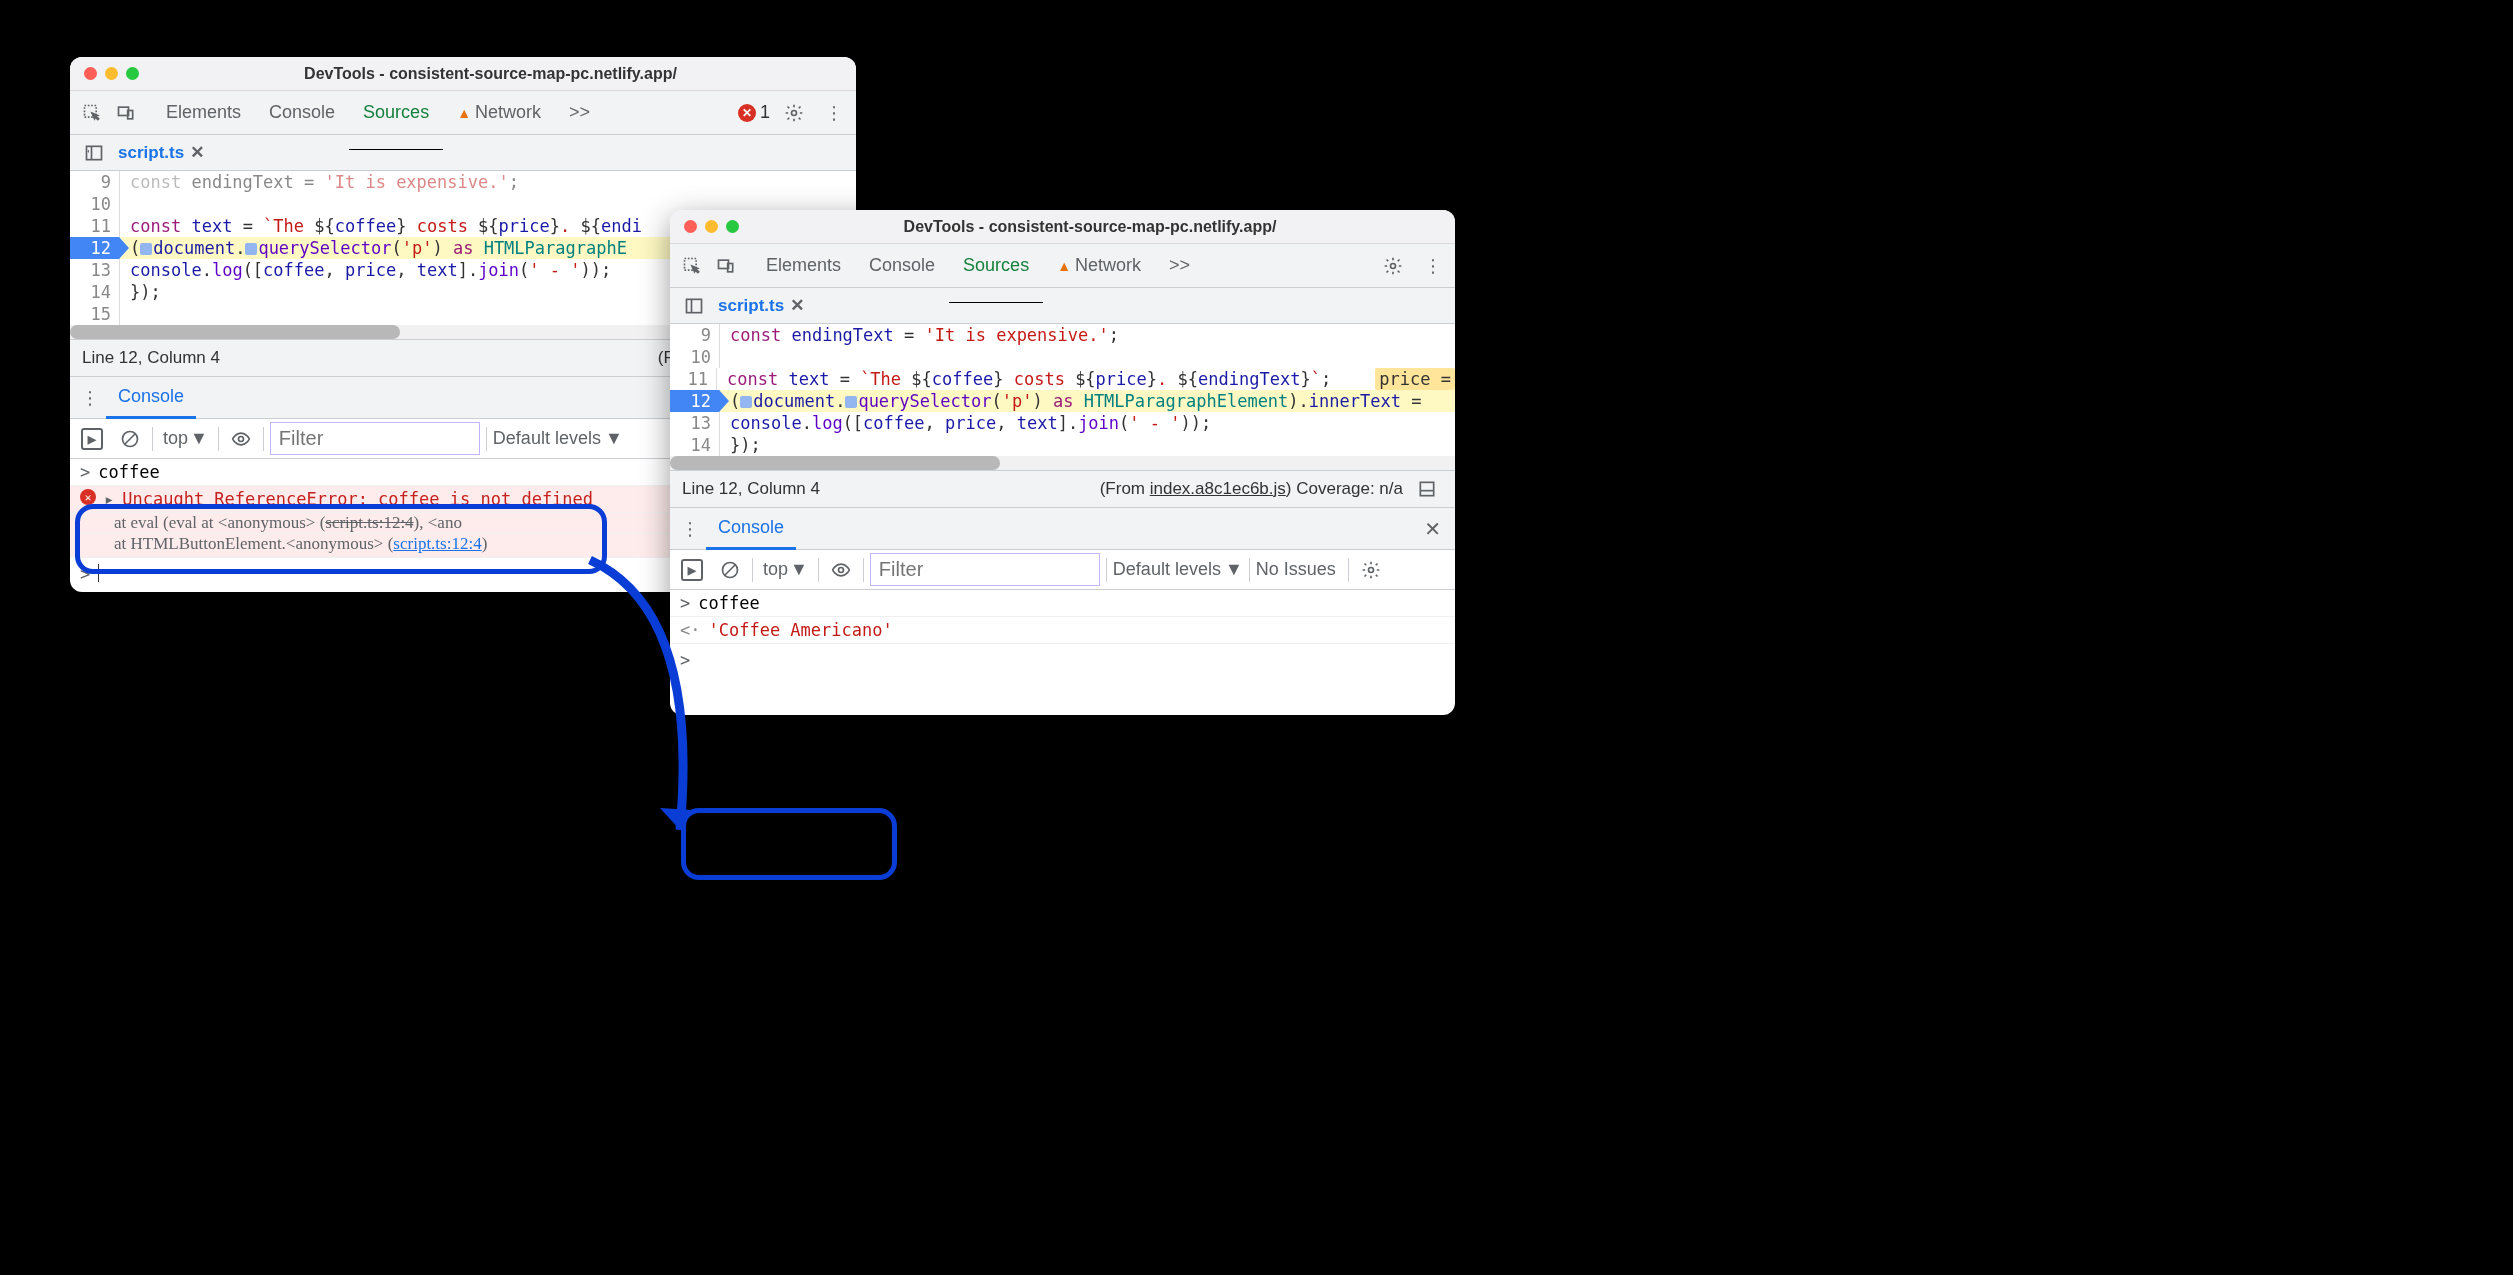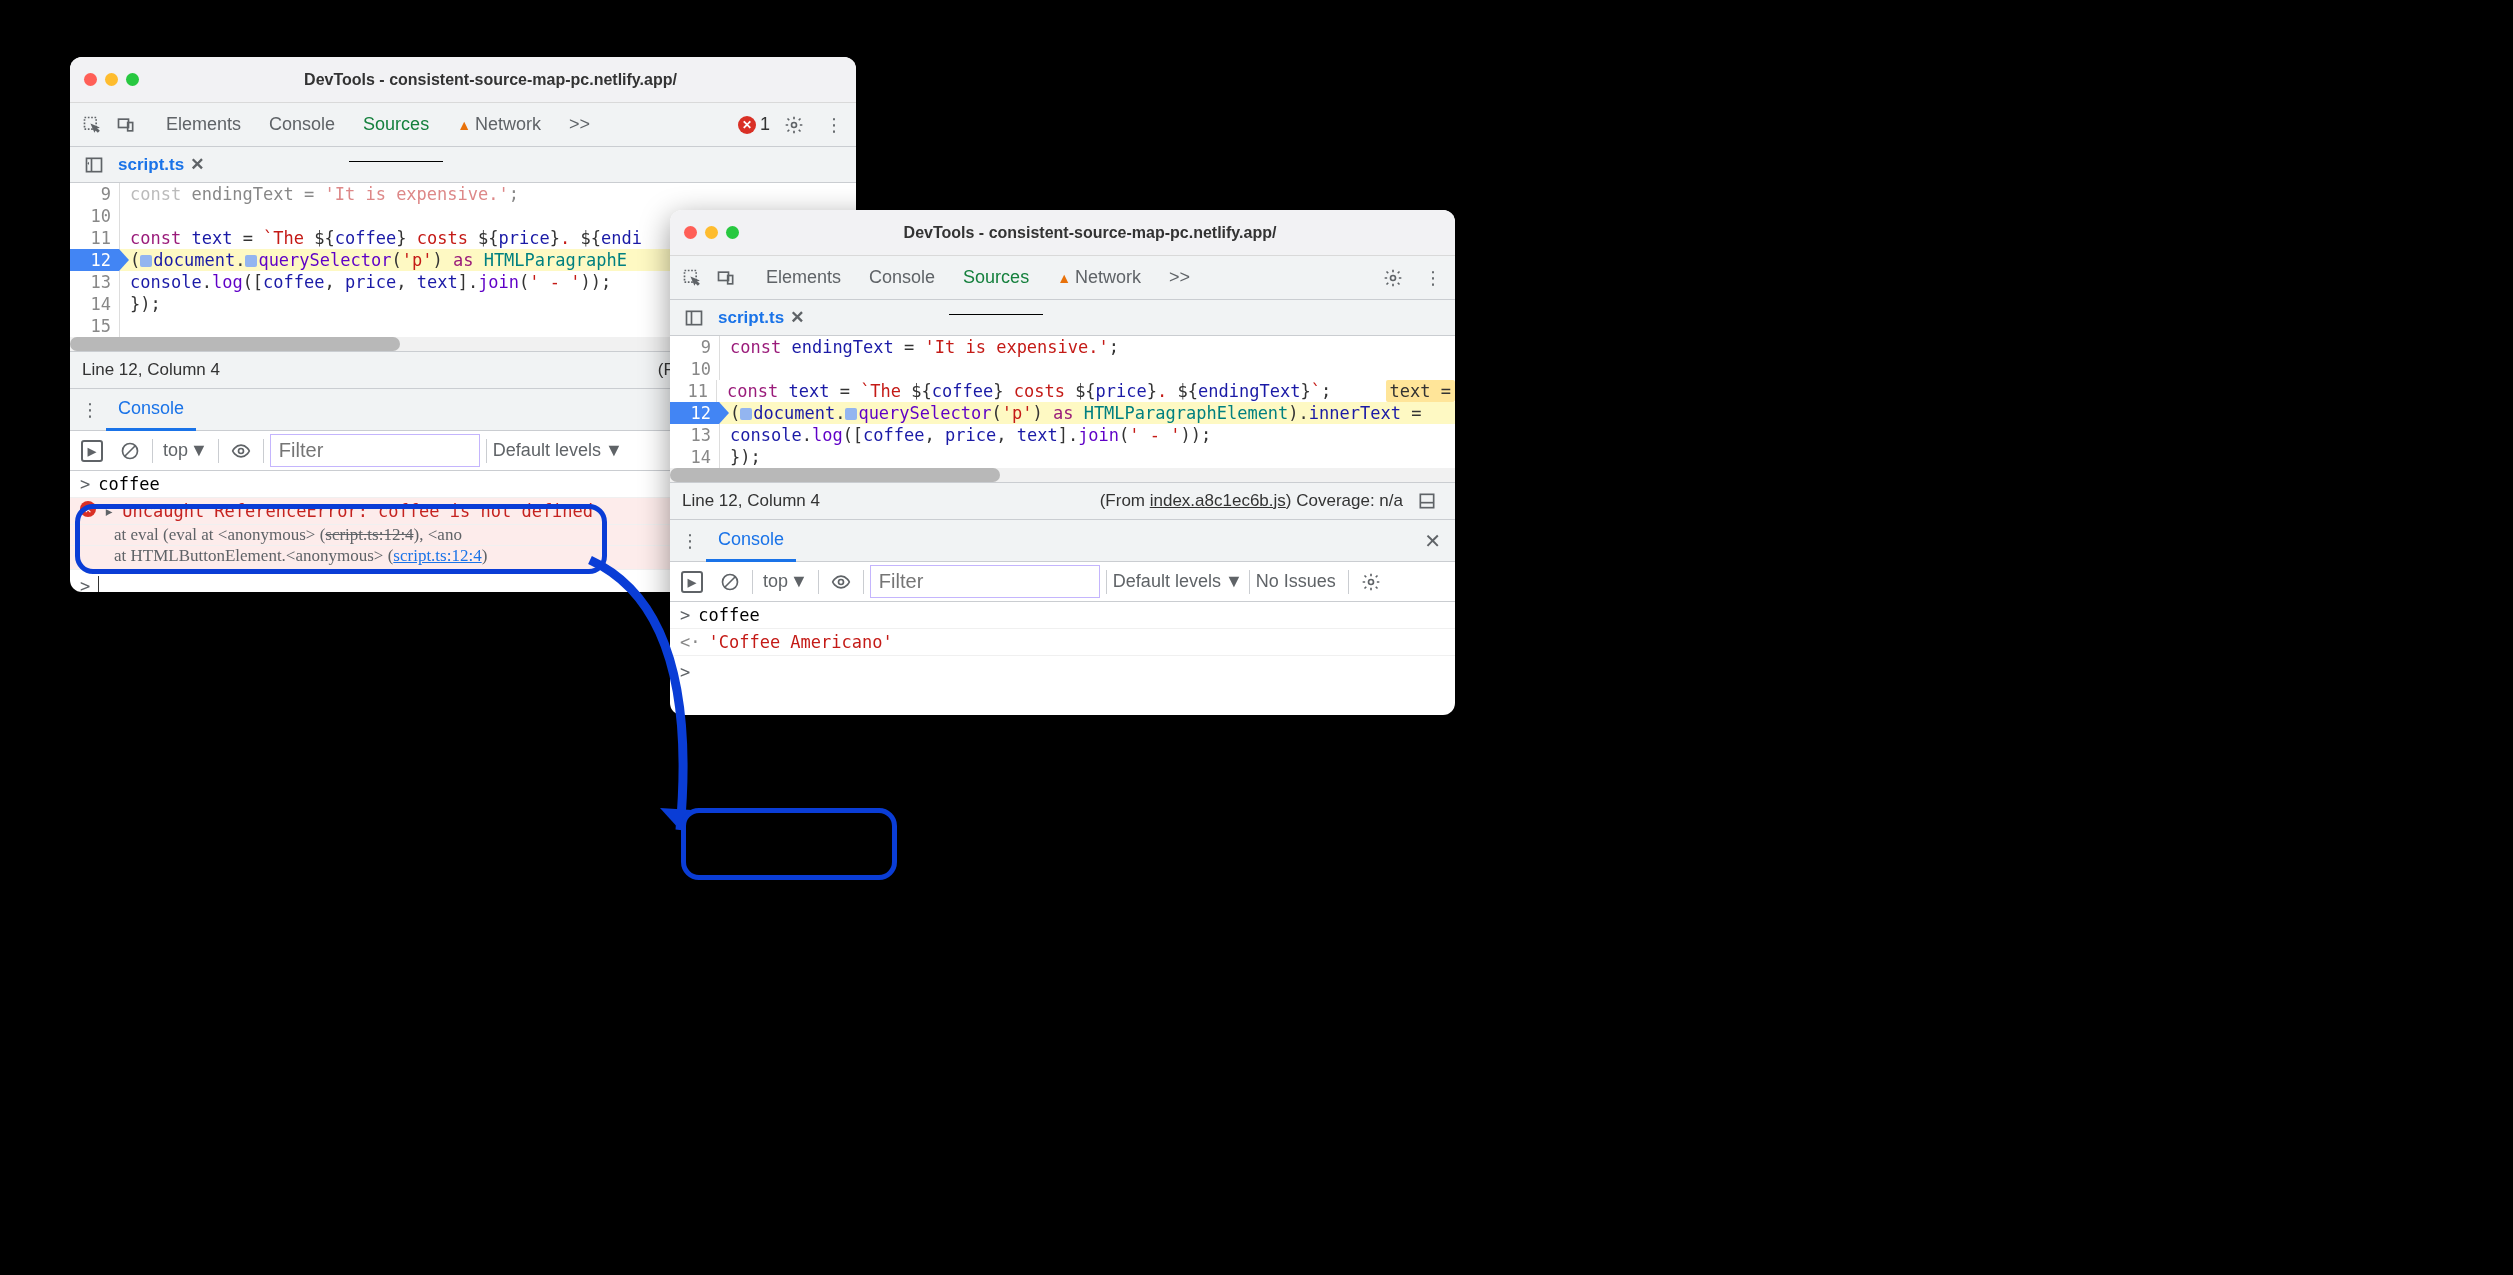--- a/index.html
+++ b/index.html
@@ -14,21 +14,21 @@
   .window {
     position: absolute;
     background: #fff;
     border-radius: 12px;
     box-shadow: 0 8px 30px rgba(0,0,0,0.4);
     overflow: hidden;
   }
   .win1 { left: 70px; top: 57px; width: 786px; height: 535px; }
   .win2 { left: 670px; top: 210px; width: 785px; height: 505px; }
   .titlebar {
-    height: 46px;
+    height: 34px;
     background: #f2f2f4;
     display: flex;
     align-items: center;
     padding: 0 14px;
     border-bottom: 1px solid #d9d9d9;
   }
   .traffic { display: flex; gap: 8px; }
   .dot { width: 13px; height: 13px; border-radius: 50%; }
   .red { background: #ff5f57; }
   .yellow { background: #febc2e; }
@@ -373,21 +373,21 @@
         <div><span class="kw">const</span> <span class="var">endingText</span> = <span class="str">'It is expensive.'</span>;</div>
       </div>
     <div class="code-line">
         <div class="gutter">10</div>
         <div></div>
       </div>
     <div class="code-line">
         <div class="gutter">11</div>
         <div style="display:flex;width:100%">
           <span><span class="kw">const</span> <span class="var">text</span> = <span class="str">`The </span>${<span class="var">coffee</span>}<span class="str"> costs </span>${<span class="var">price</span>}<span class="str">. </span>${<span class="var">endingText</span>}<span class="str">`</span>;</span>
-          <span style="margin-left:auto" class="varchip">text =</span>
+          <span style="margin-left:auto" class="varchip">price =</span>
         </div>
       </div>
     <div class="code-line hl">
         <div class="gutter bp">12</div>
         <div>(<span class="badge-icon"></span><span class="var">document</span>.<span class="badge-icon"></span><span class="fn">querySelector</span>(<span class="str">'p'</span>) <span class="kw">as</span> <span class="type">HTMLParagraphElement</span>).<span class="var">innerText</span> =</div>
       </div>
     <div class="code-line">
         <div class="gutter">13</div>
         <div><span class="var">console</span>.<span class="fn">log</span>([<span class="var">coffee</span>, <span class="var">price</span>, <span class="var">text</span>].<span class="fn">join</span>(<span class="str">' - '</span>));</div>
       </div>

